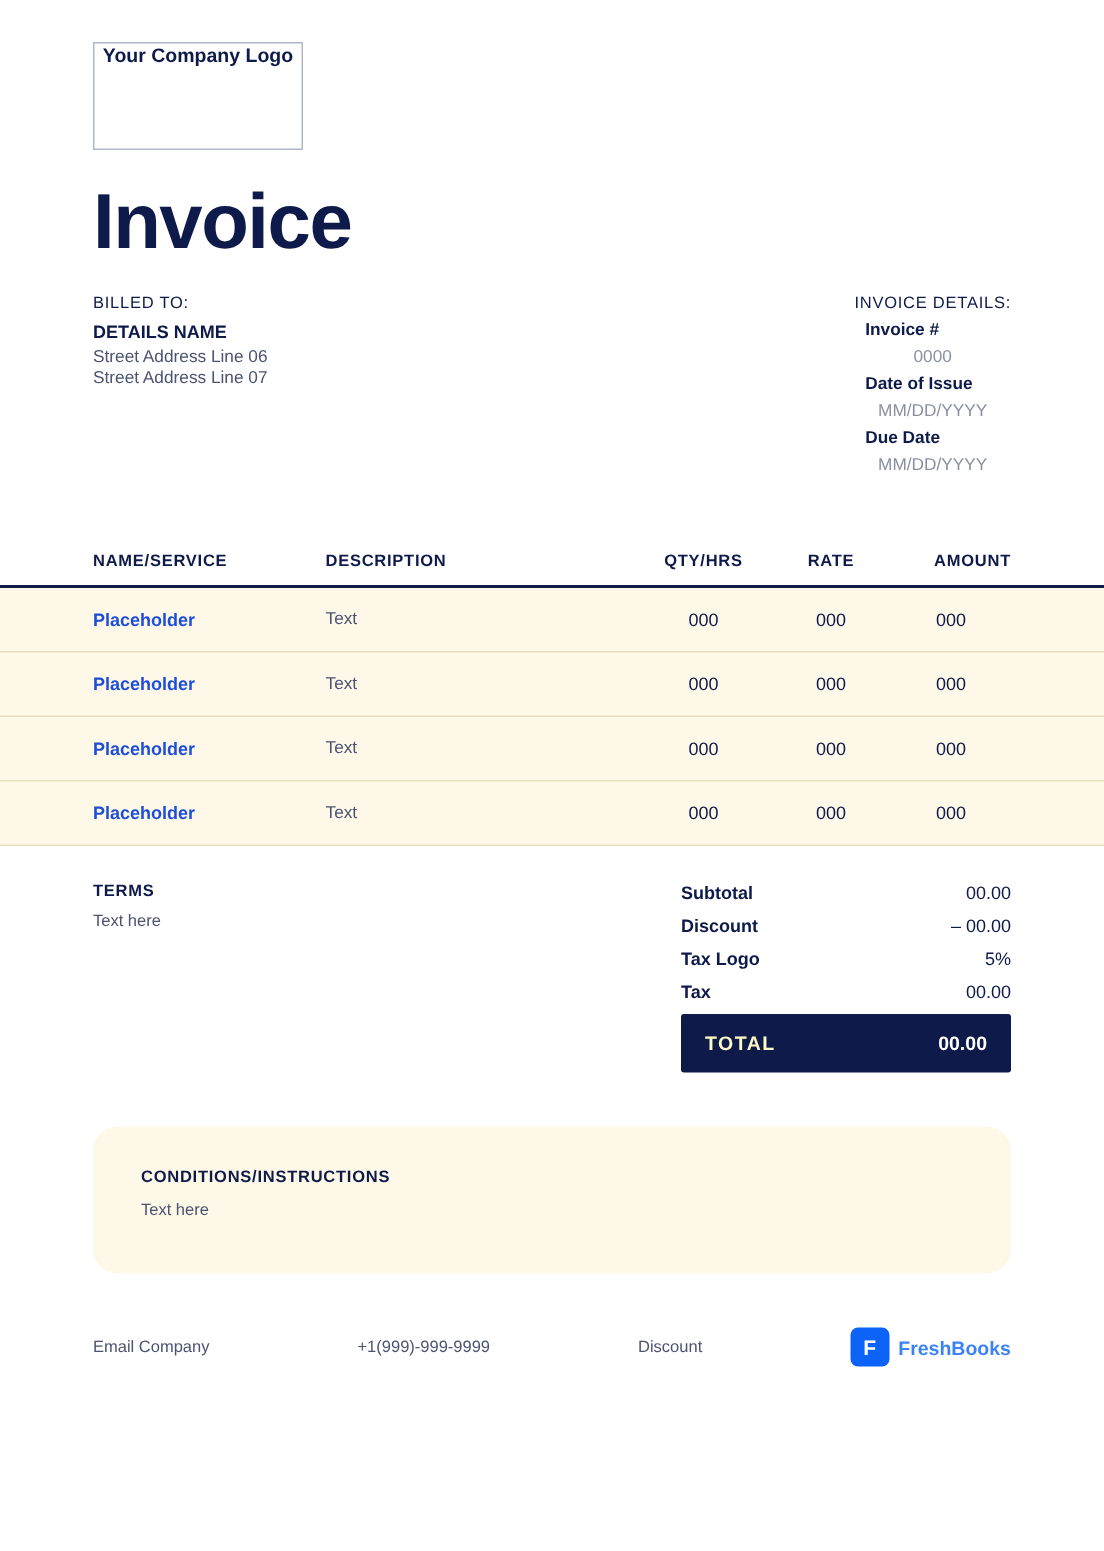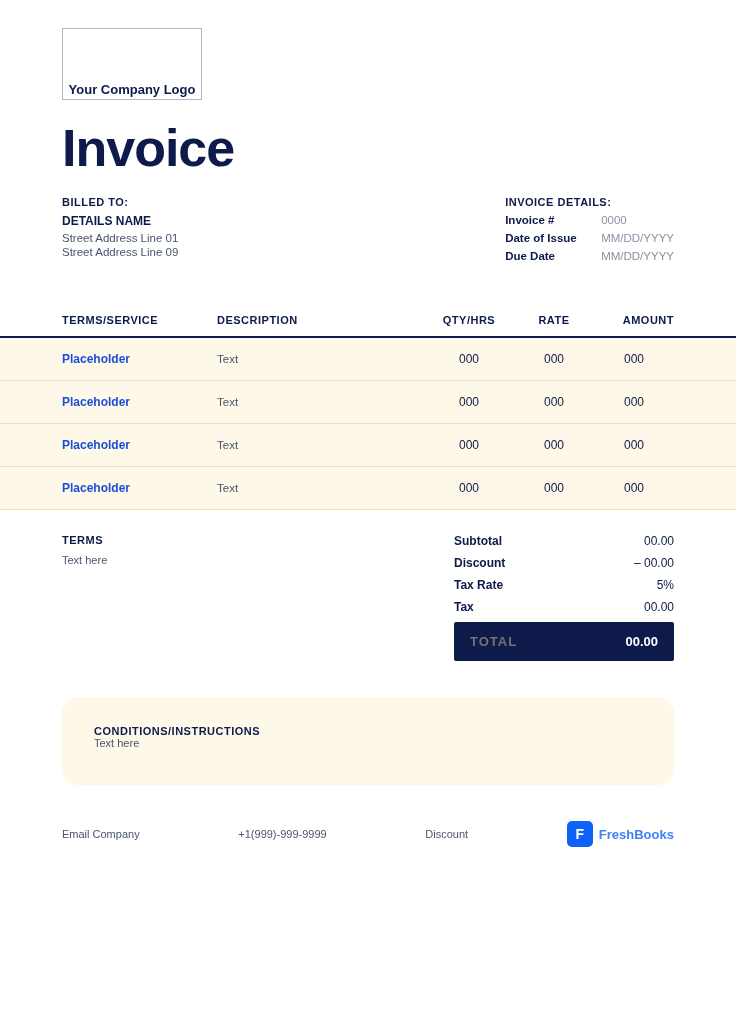--- a/index.html
+++ b/index.html
@@ -20,21 +20,21 @@
       display: flex;
       flex-direction: column;
     }
 
     
     .logo-box {
       border: 1.5px solid #b0b8c8;
       width: 140px;
       height: 72px;
       display: flex;
-      align-items: flex-end;
+      align-items: flex-start;
       justify-content: center;
       margin: 28px 0 0 62px;
       text-align: center;
     }
     .logo-text {
       font-size: 13px;
       font-weight: 700;
       color: #0d1a4a;
       line-height: 1.3;
     }
@@ -50,21 +50,21 @@
 
     
     .meta-row {
       display: flex;
       justify-content: space-between;
       margin: 18px 62px 0 62px;
     }
     .billed-to-section {}
     .section-label {
       font-size: 11px;
-      font-weight: 700;
+      font-weight: 400;
       color: #0d1a4a;
       letter-spacing: 0.5px;
       margin-bottom: 6px;
     }
     .customer-name {
       font-size: 12px;
       font-weight: 800;
       color: #0d1a4a;
       margin-bottom: 4px;
     }
@@ -73,20 +73,21 @@
       color: #4a5470;
       margin-bottom: 2px;
     }
 
     .invoice-details-section {}
     .detail-row {
       display: flex;
       align-items: center;
       margin-bottom: 6px;
       gap: 6px;
+      flex-direction: column;
     }
     .detail-label {
       font-size: 11.5px;
       font-weight: 700;
       color: #0d1a4a;
       min-width: 90px;
     }
     .detail-value {
       font-size: 11.5px;
       color: #8a90a2;
@@ -171,21 +172,21 @@
       justify-content: space-between;
       align-items: center;
       background: #0d1a4a;
       padding: 12px 16px;
       margin-top: 8px;
       border-radius: 2px;
     }
     .total-bar-label {
       font-size: 13px;
       font-weight: 800;
-      color: #737373;
+      color: #fef9c3;
       letter-spacing: 1px;
       text-align: right;
     }
     .total-bar-value {
       font-size: 13px;
       font-weight: 700;
       color: #fff;
     }
 
     
@@ -193,20 +194,21 @@
       background: #fdf8e8;
       border-radius: 16px;
       margin: 36px 62px 0 62px;
       padding: 28px 32px 36px 32px;
     }
     .conditions-label {
       font-size: 11px;
       font-weight: 800;
       color: #0d1a4a;
       letter-spacing: 0.5px;
+      margin-bottom: 10px;
     }
     .conditions-text {
       font-size: 11px;
       color: #4a5470;
     }
 
     
     .footer {
       display: flex;
       align-items: center;
@@ -249,22 +251,22 @@
   <div class="logo-box">
     <span class="logo-text">Your Company Logo</span>
   </div>
 
   <h1 class="invoice-title">Invoice</h1>
 
   <div class="meta-row">
     <div class="billed-to-section">
       <div class="section-label">BILLED TO:</div>
       <div class="customer-name">DETAILS NAME</div>
-      <div class="address-line">Street Address Line 01</div>
-      <div class="address-line">Street Address Line 09</div>
+      <div class="address-line">Street Address Line 06</div>
+      <div class="address-line">Street Address Line 07</div>
     </div>
 
     <div class="invoice-details-section">
       <div class="section-label">INVOICE DETAILS:</div>
       <div class="detail-row">
         <span class="detail-label">Invoice #</span>
         <span class="detail-value">0000</span>
       </div>
       <div class="detail-row">
         <span class="detail-label">Date of Issue</span>
@@ -272,21 +274,21 @@
       </div>
       <div class="detail-row">
         <span class="detail-label">Due Date</span>
         <span class="detail-value">MM/DD/YYYY</span>
       </div>
     </div>
   </div>
 
   <div class="table-wrapper">
     <div class="table-header">
-      <div class="col-item">TERMS/SERVICE</div>
+      <div class="col-item">NAME/SERVICE</div>
       <div class="col-desc">DESCRIPTION</div>
       <div class="col-qty">QTY/HRS</div>
       <div class="col-rate">RATE</div>
       <div class="col-amount">AMOUNT</div>
     </div>
     <div class="table-body">
       <div class="table-row">
         <div class="row-item">Placeholder</div>
         <div class="row-desc">Text</div>
         <div class="row-qty">000</div>
@@ -325,21 +327,21 @@
     <div class="totals-section">
       <div class="totals-row">
         <span class="totals-label">Subtotal</span>
         <span class="totals-value">00.00</span>
       </div>
       <div class="totals-row totals-discount">
         <span class="totals-label">Discount</span>
         <span class="totals-value">– 00.00</span>
       </div>
       <div class="totals-row">
-        <span class="totals-label">Tax Rate</span>
+        <span class="totals-label">Tax Logo</span>
         <span class="totals-value">5%</span>
       </div>
       <div class="totals-row">
         <span class="totals-label">Tax</span>
         <span class="totals-value">00.00</span>
       </div>
       <div class="total-bar">
         <span class="total-bar-label">TOTAL</span>
         <span class="total-bar-value">00.00</span>
       </div>

